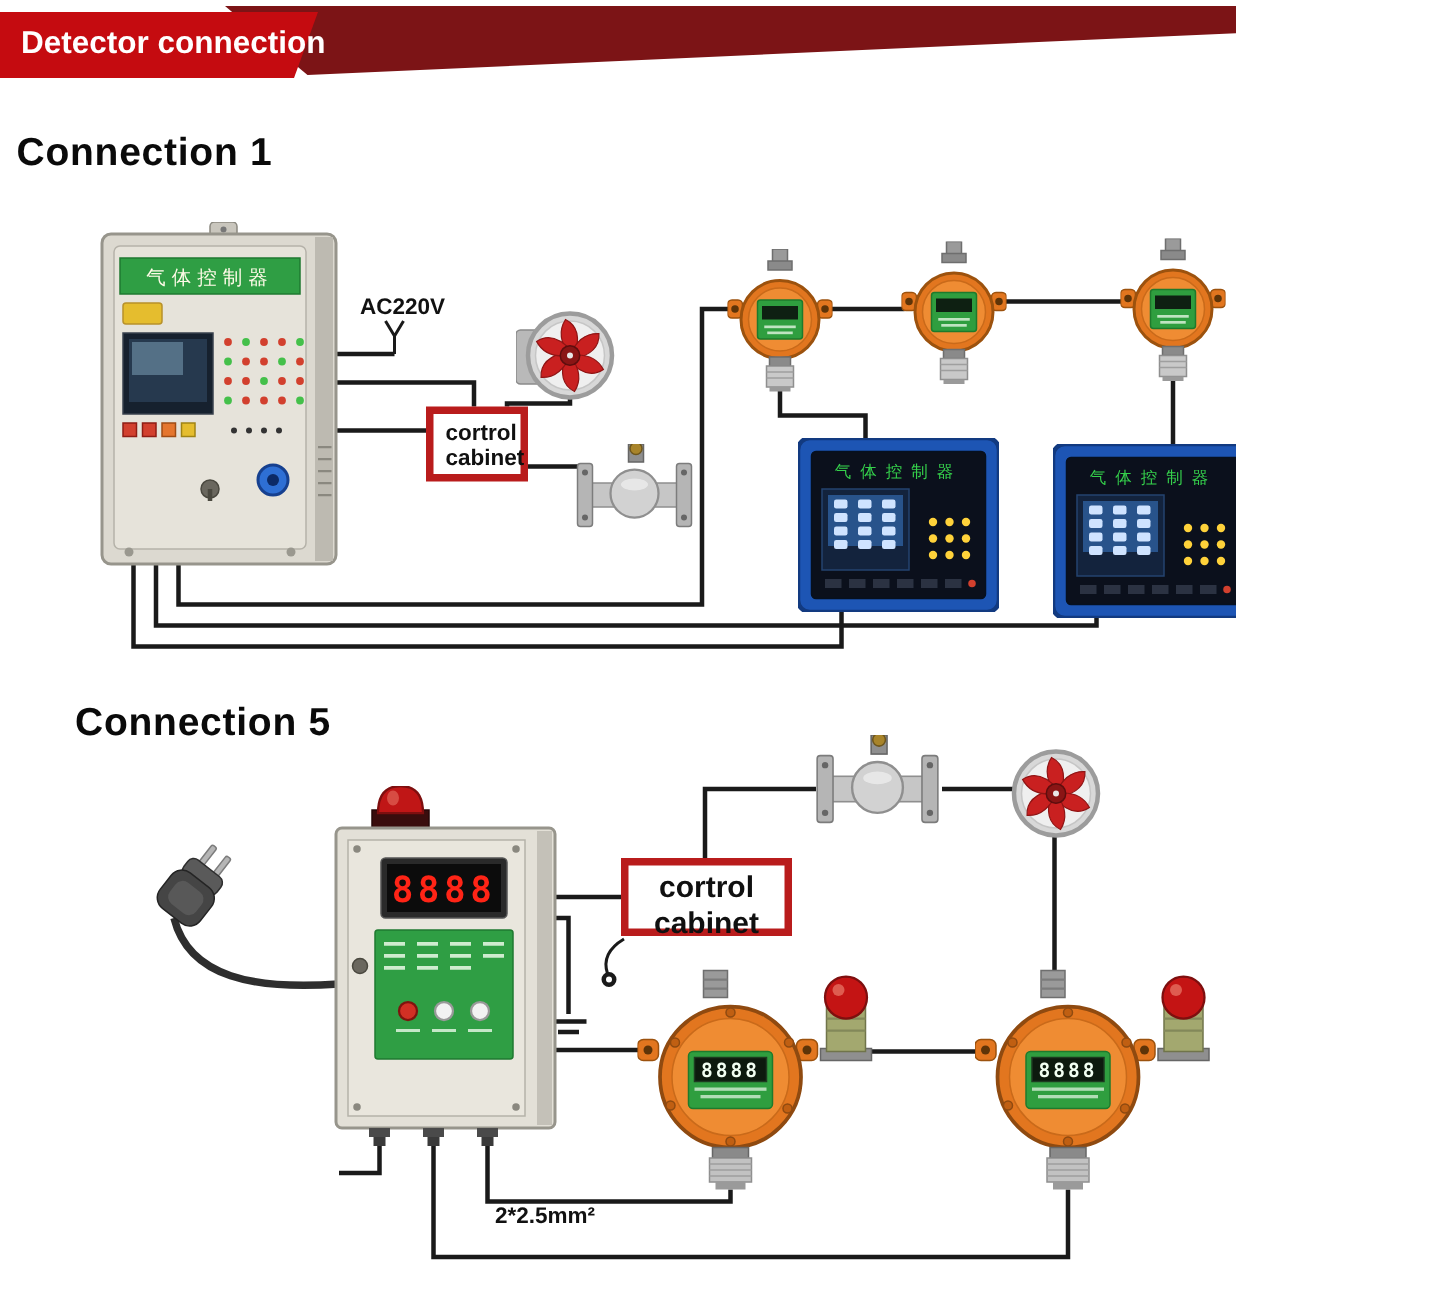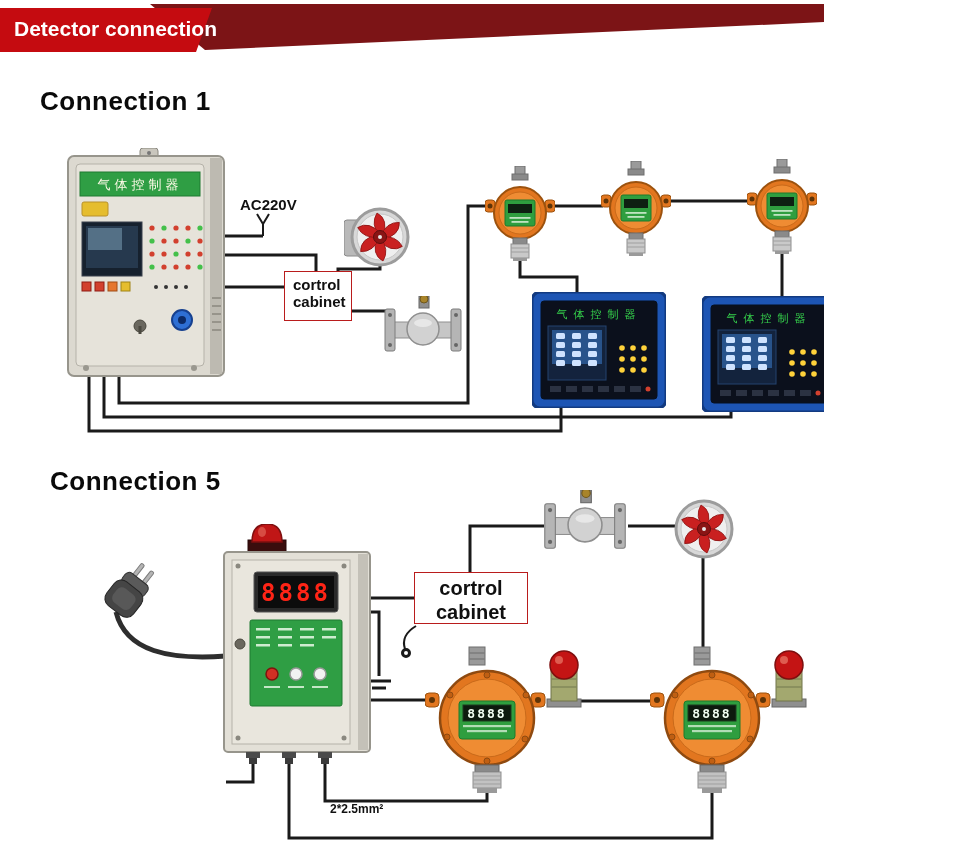--- a/index.html
+++ b/index.html
@@ -1,41 +1,41 @@
 <!DOCTYPE html>
 <html><head>
 <meta charset="utf-8">
 <style>
   html,body{margin:0;padding:0;background:#fff;}
   .stage{position:relative;width:824px;height:860px;background:#ffffff;
          font-family:"Liberation Sans",sans-serif;overflow:hidden;}
   .abs{position:absolute;}
   .heading{font-size:26px;font-weight:bold;color:#0a0a0a;letter-spacing:0.5px;}
   .banner-text{font-size:21px;font-weight:bold;color:#ffffff;}
-  .cab-box{background:#ffffff;border:1px solid #b91c1c;color:#101010;font-weight:bold;box-sizing:border-box;}
+  .cab-box{background:#ffffff;border:5px solid #b91c1c;color:#101010;font-weight:bold;box-sizing:border-box;}
   .cab1{font-size:15px;line-height:1.15;padding:4px 0 0 8px;}
   .cab2{font-size:20px;line-height:1.2;text-align:center;padding-top:3px;}
   .small-label{font-size:15px;font-weight:bold;color:#111;}
-  .spec-label{font-size:12px;font-weight:bold;color:#111;}
+  .spec-label{font-size:15px;font-weight:bold;color:#111;}
   svg text{font-family:"DejaVu Sans",sans-serif;}
   .seg{font-family:"DejaVu Sans Mono",monospace;font-weight:bold;}
   .z1{z-index:1}.z2{z-index:2}.z3{z-index:3}.z5{z-index:5}
 </style>
 </head>
 <body>
 
 <div class="stage">
 
   <svg class="abs z1" style="left:0;top:0" width="960" height="60">
     <polygon points="150,4 960,4 960,16 205,50" fill="#7c1416"></polygon>
     <polygon points="0,8 212,8 196,52 0,52" fill="#c50b10"></polygon>
   </svg>
   <div class="abs z5 banner-text" style="left:14px;top:17px">Detector connection</div>
 
-  <div class="abs z3 heading" style="left:40px;top:86px">Connection 1</div>
+  <div class="abs z3 heading" style="left:11px;top:86px">Connection 1</div>
   <div class="abs z3 heading" style="left:50px;top:466px">Connection 5</div>
 
   <svg class="abs z1" style="left:0;top:0" width="960" height="860">
     <g fill="none" stroke="#1a1a1a" stroke-width="3">
       <path d="M222,236 H263"></path>
       <path d="M263,236 V224 M257,214 L263,224 M269,214 L263,224" stroke-width="2"></path>
       <path d="M222,255 H316 V273"></path>
       <path d="M380,264 V269 H338 V273"></path>
       <path d="M352,311 H387"></path>
       <path d="M222,287 H285"></path>

